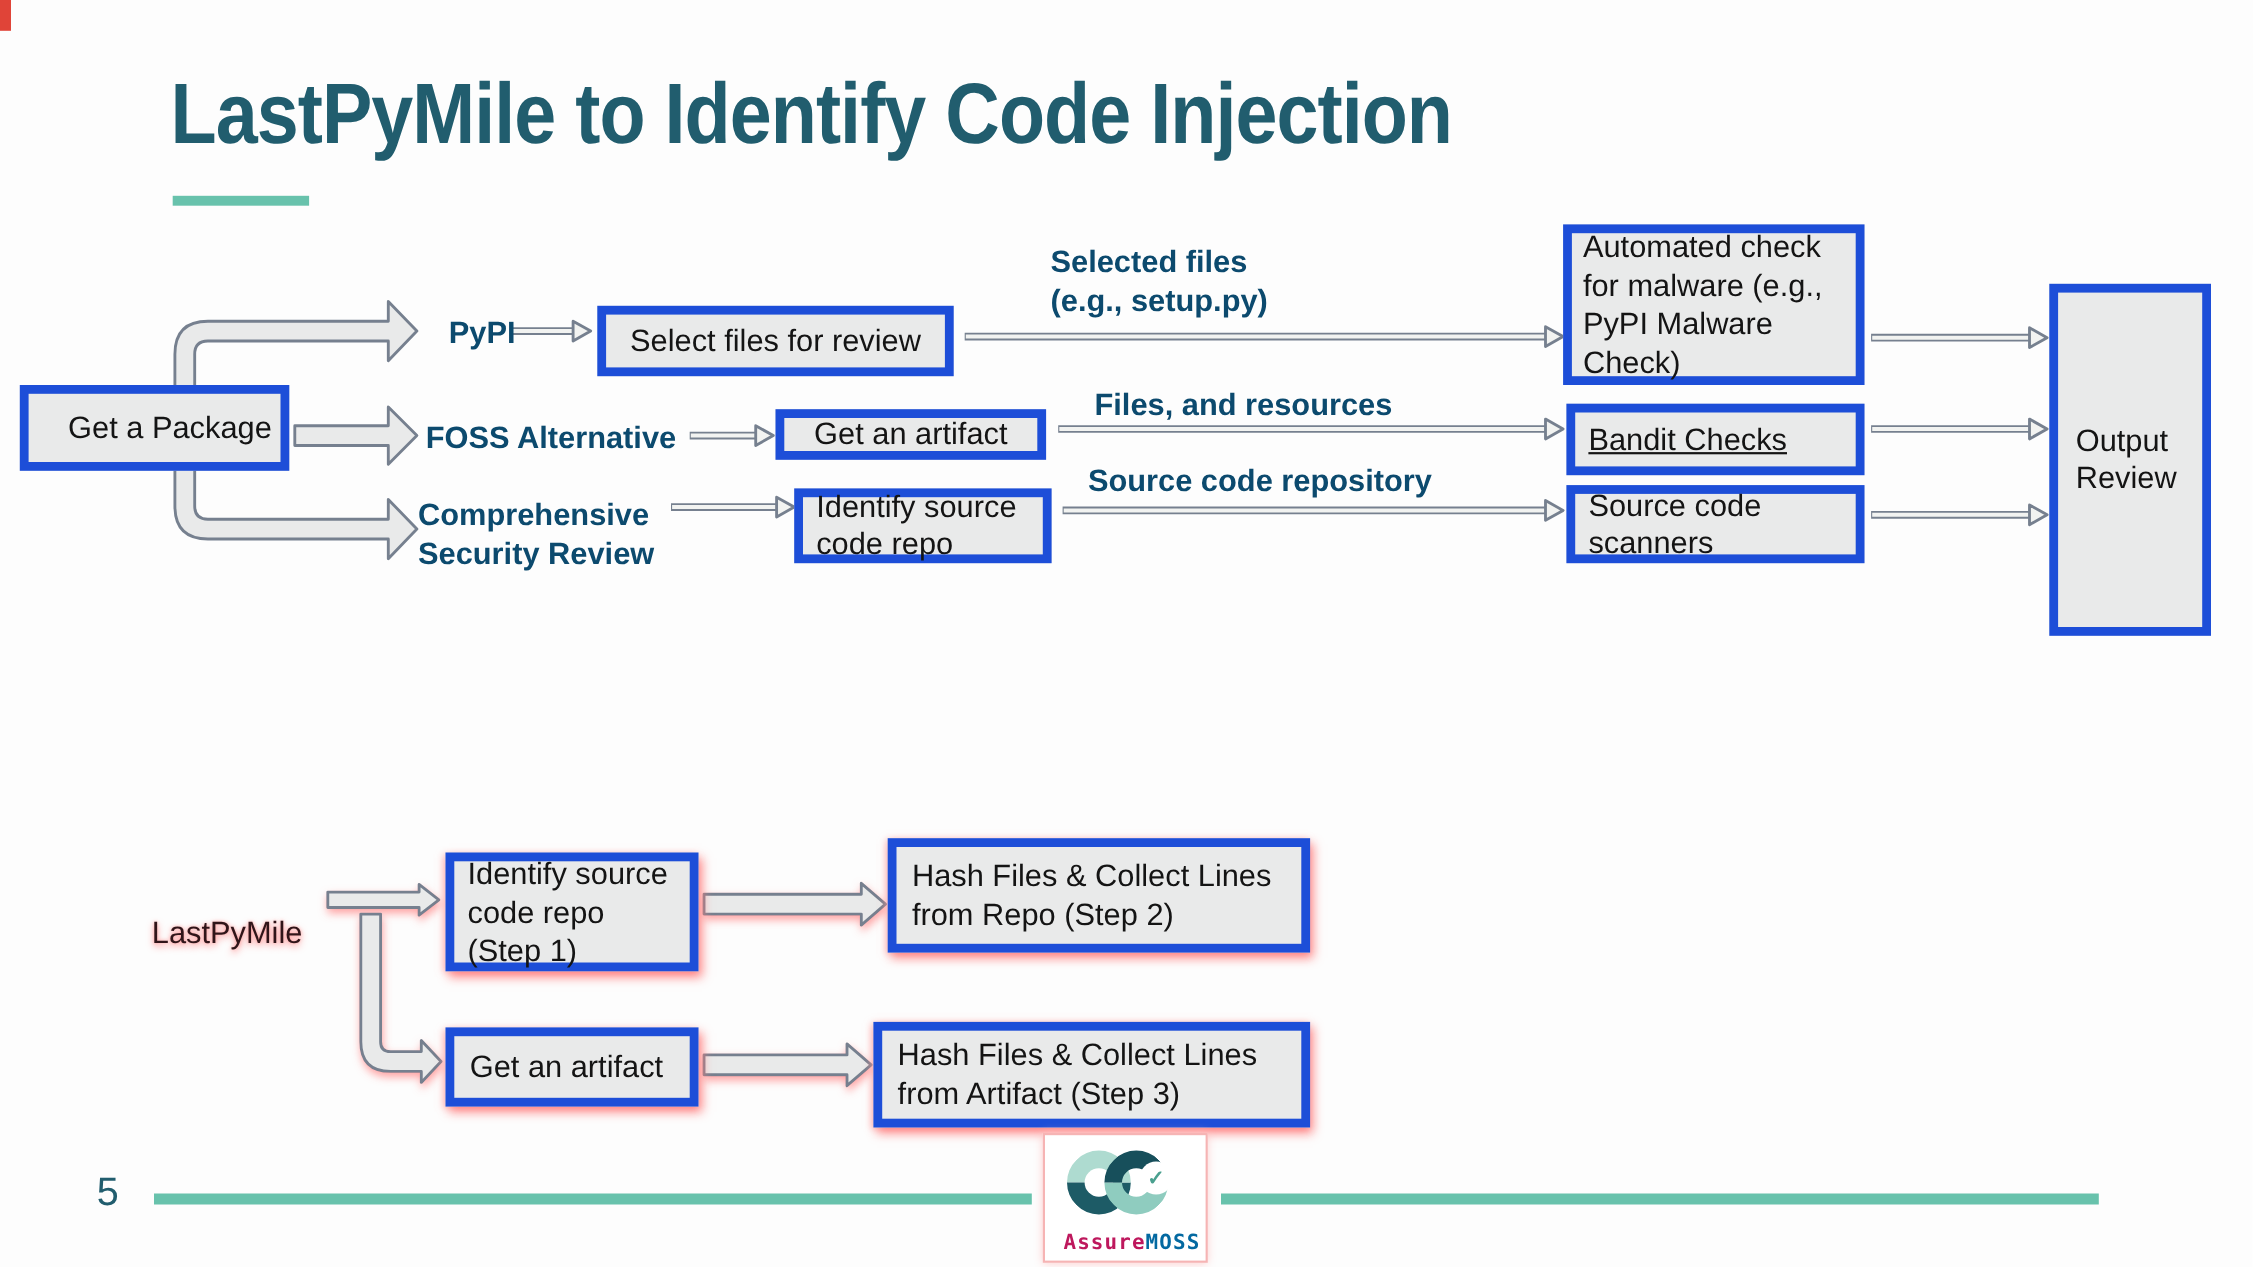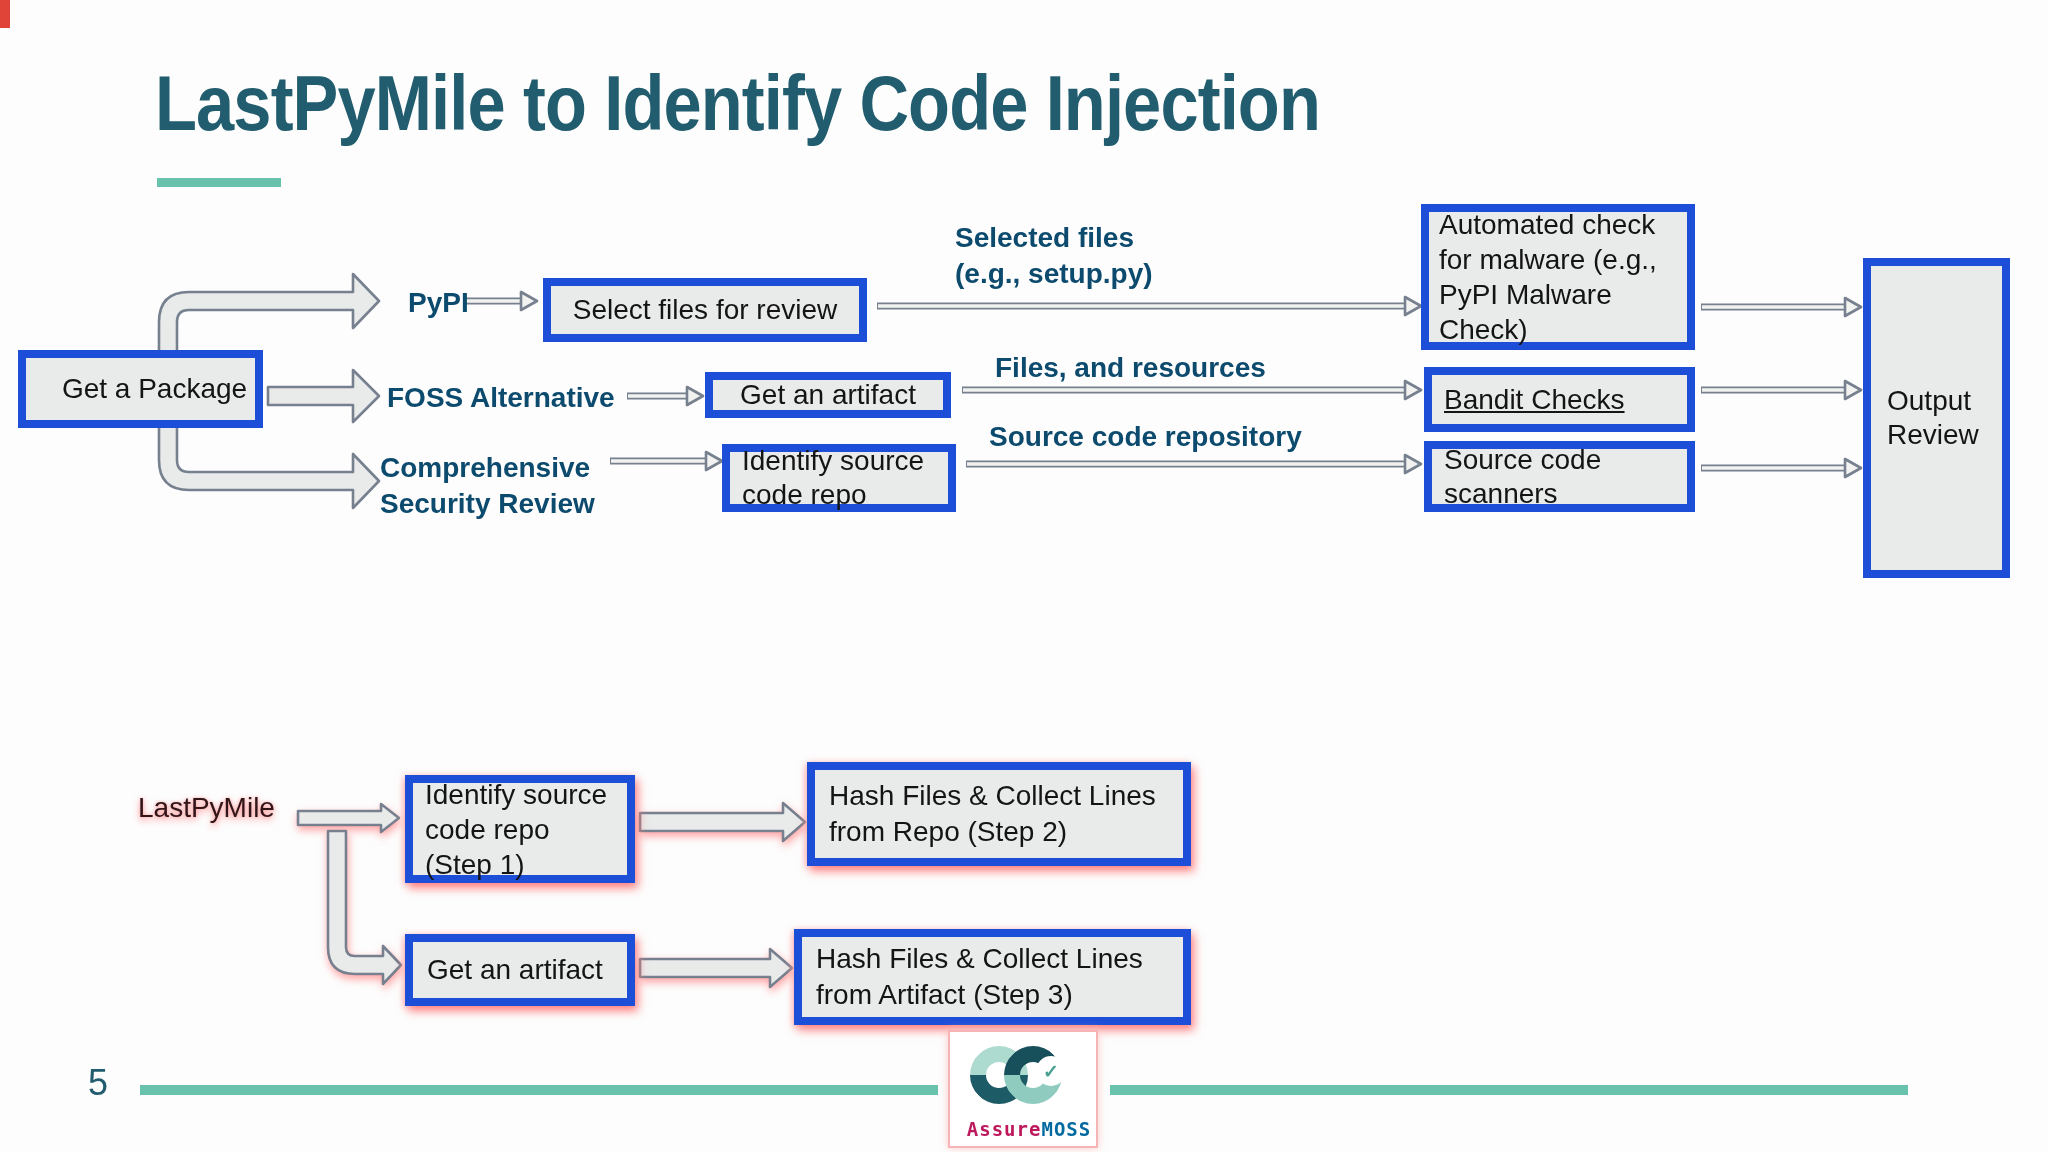--- a/index.html
+++ b/index.html
@@ -174,21 +174,21 @@
   <div class="node left" style="left:1424px;top:441px;width:271px;height:71px;padding-left:12px;">
     <div>Source code</div>
     <div>scanners</div>
   </div>
 
   <div class="node left" style="left:1863px;top:258px;width:147px;height:320px;padding-left:16px;">
     <div>Output</div>
     <div>Review</div>
   </div>
 
-  <div class="label maroon" style="left:138px;top:790px;">LastPyMile</div>
+  <div class="label maroon" style="left:138px;top:830px;">LastPyMile</div>
 
   <div class="node left glow" style="left:405px;top:775px;width:230px;height:108px;padding-left:12px;line-height:35px;">
     <div>Identify source</div>
     <div>code repo</div>
     <div>(Step 1)</div>
   </div>
 
   <div class="node left glow" style="left:807px;top:762px;width:384px;height:104px;padding-left:14px;line-height:36px;">
     <div>Hash Files &amp; Collect Lines</div>
     <div>from Repo (Step 2)</div>

